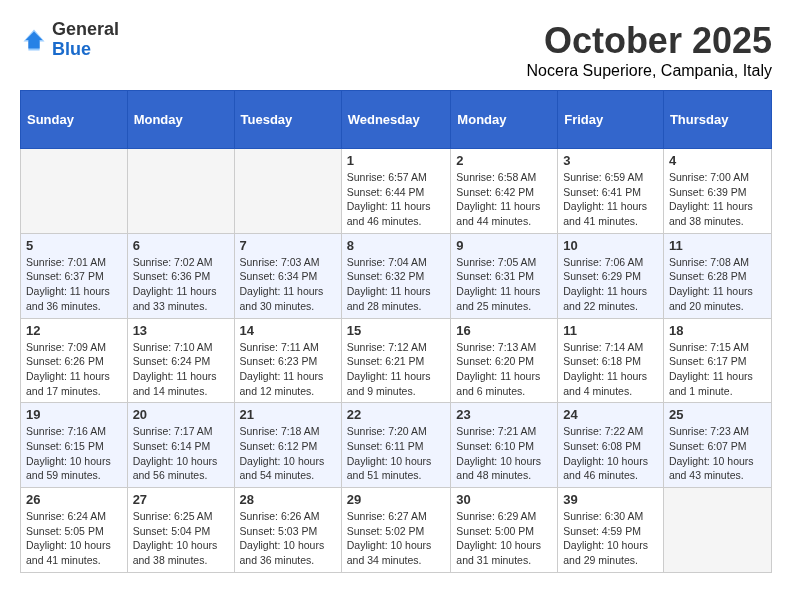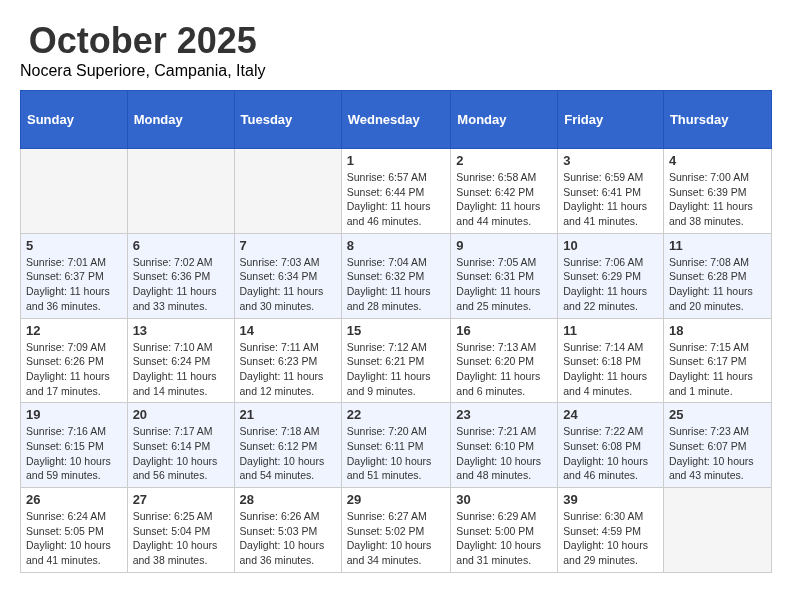--- a/index.html
+++ b/index.html
@@ -34,21 +34,21 @@
       font-size: 18px;
       font-weight: bold;
       color: #1a6bcc;
     }
     .logo-icon {
       width: 28px;
       height: 28px;
       margin-right: 4px;
     }
     .title-section {
-      text-align: center;
+      text-align: right;
     }
     .month-title {
       font-size: 36px;
       font-weight: bold;
       color: #333;
     }
     .location {
       font-size: 16px;
       color: #000000;
     }
@@ -90,20 +90,31 @@
       color: #333;
     }
     tr:nth-child(odd) td { background-color: #fff; }
     tr:nth-child(even) td { background-color: #f0f4ff; }
     .calendar tr:first-child th { background-color: #3366cc; }
   </style>
 </head>
 <body>
 
 <div class="header">
+  <div class="logo">
+    <svg class="logo-icon" viewBox="0 0 40 40">
+      <rect x="0" y="0" width="40" height="40" fill="none"></rect>
+      <path d="M20 8 L32 20 L28 20 L28 32 L12 32 L12 20 L8 20 Z" fill="#1a6bcc"></path>
+      <path d="M20 5 L35 22 L28 22 L28 35 L12 35 L12 22 L5 22 Z" fill="#3399ff" opacity="0.5"></path>
+    </svg>
+    <div class="logo-text">
+      <span class="logo-general">General</span>
+      <span class="logo-blue">Blue</span>
+    </div>
+  </div>
   <div class="title-section">
     <div class="month-title">October 2025</div>
     <div class="location">Nocera Superiore, Campania, Italy</div>
   </div>
 </div>
 
 <table class="calendar">
   <thead>
     <tr>
     <th>Sunday</th>

